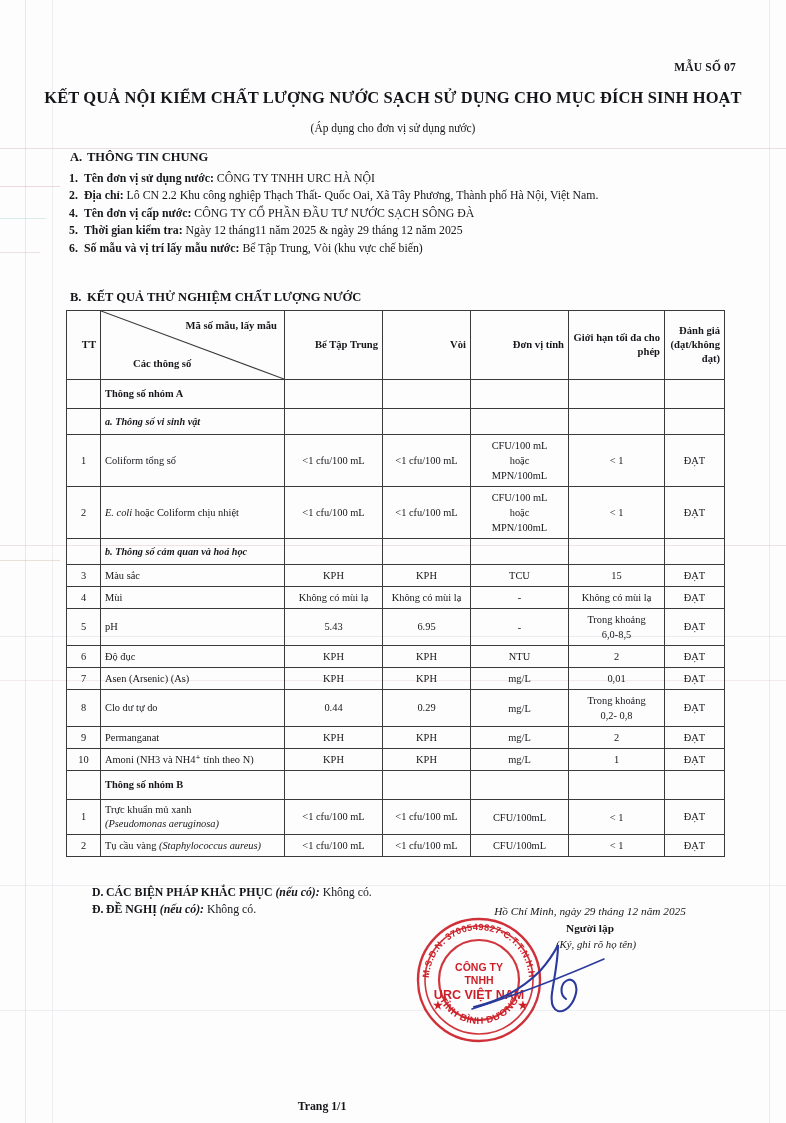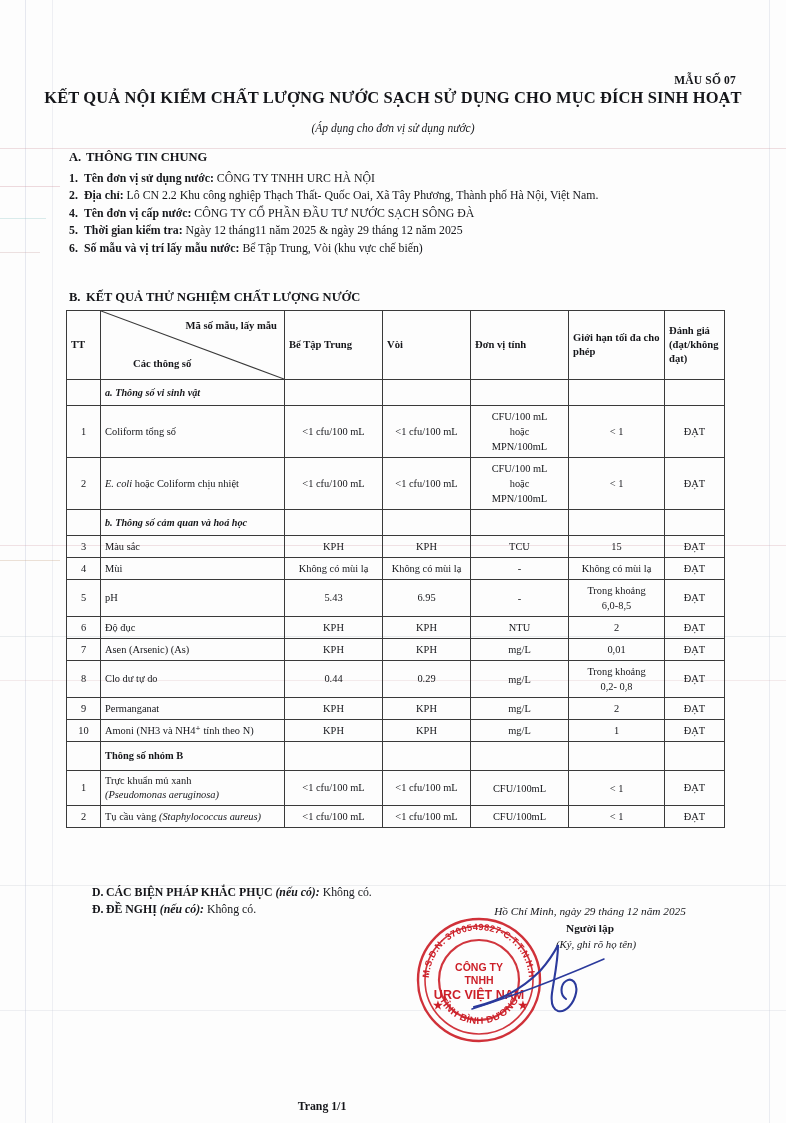--- a/index.html
+++ b/index.html
@@ -37,21 +37,21 @@
   .scan-h-4 { left: 0; top: 252px;  width: 40px;  height: 1px; background: rgba(200,160,160,0.30); }
   .scan-h-5 { left: 0; top: 545px;  width: 786px; height: 1px; background: rgba(210,155,165,0.28); }
   .scan-h-6 { left: 0; top: 560px;  width: 60px;  height: 1px; background: rgba(200,170,140,0.35); }
   .scan-h-7 { left: 0; top: 636px;  width: 786px; height: 1px; background: rgba(190,200,205,0.30); }
   .scan-h-8 { left: 0; top: 680px;  width: 786px; height: 1px; background: rgba(205,160,165,0.20); }
   .scan-h-9 { left: 0; top: 885px;  width: 786px; height: 1px; background: rgba(190,195,205,0.25); }
   .scan-h-10{ left: 0; top: 1010px; width: 786px; height: 1px; background: rgba(195,200,210,0.25); }
 
   .form-code {
     position: absolute;
-    top: 74px;
+    top: 61px;
     right: 50px;
     font-size: 11.5px;
     font-weight: bold;
     letter-spacing: 0.2px;
   }
 
   .doc-title {
     position: absolute;
     top: 88px;
     left: 0;
@@ -61,33 +61,32 @@
     font-weight: bold;
     letter-spacing: 0.1px;
   }
   .doc-subtitle {
     position: absolute;
     top: 122px;
     left: 0;
     width: 786px;
     text-align: center;
     font-size: 11.5px;
-    font-style: italic;
   }
 
   .section {
     position: absolute;
     left: 52px;
   }
   .section-a { top: 150px; }
   .section-heading {
     font-size: 12.5px;
     font-weight: bold;
-    margin: 0 0 5px 17px;
-    padding-left: 0px;
+    margin: 0 0 5px 2px;
+    padding-left: 16px;
   }
   .section-heading .letter { display: inline-block; width: 17px; }
 
   ol.info-list {
     list-style: none;
     margin: 0;
     padding: 0 0 0 17px;
   }
   ol.info-list li {
     font-size: 11.8px;
@@ -113,21 +112,21 @@
     font-size: 10.4px;
   }
   table.result-table th,
   table.result-table td {
     border: 1px solid #3a3a3a;
     padding: 3px 4px;
     vertical-align: middle;
     line-height: 14px;
   }
   table.result-table th {
-    text-align: left;
+    text-align: right;
     font-weight: bold;
     font-size: 10.6px;
   }
   .col-tt      { width: 34px; }
   .col-param   { width: 184px; }
   .col-be      { width: 98px; }
   .col-voi     { width: 88px; }
   .col-unit    { width: 98px; }
   .col-limit   { width: 96px; }
   .col-eval    { width: 60px; }
@@ -311,20 +310,29 @@
         <th>Bể Tập Trung</th>
         <th>Vòi</th>
         <th>Đơn vị tính</th>
         <th>Giới hạn tối đa cho phép</th>
         <th>Đánh giá (đạt/không đạt)</th>
       </tr>
     </thead>
     <tbody>
         <tr>
           <td></td>
+          <td class="group-head">Thông số nhóm A</td>
+          <td></td>
+          <td></td>
+          <td></td>
+          <td></td>
+          <td></td>
+        </tr>
+        <tr>
+          <td></td>
           <td class="sub-head">a. Thông số vi sinh vật</td>
           <td></td>
           <td></td>
           <td></td>
           <td></td>
           <td></td>
         </tr>
         <tr>
           <td class="c">1</td>
           <td class="param-name">Coliform tổng số</td>

